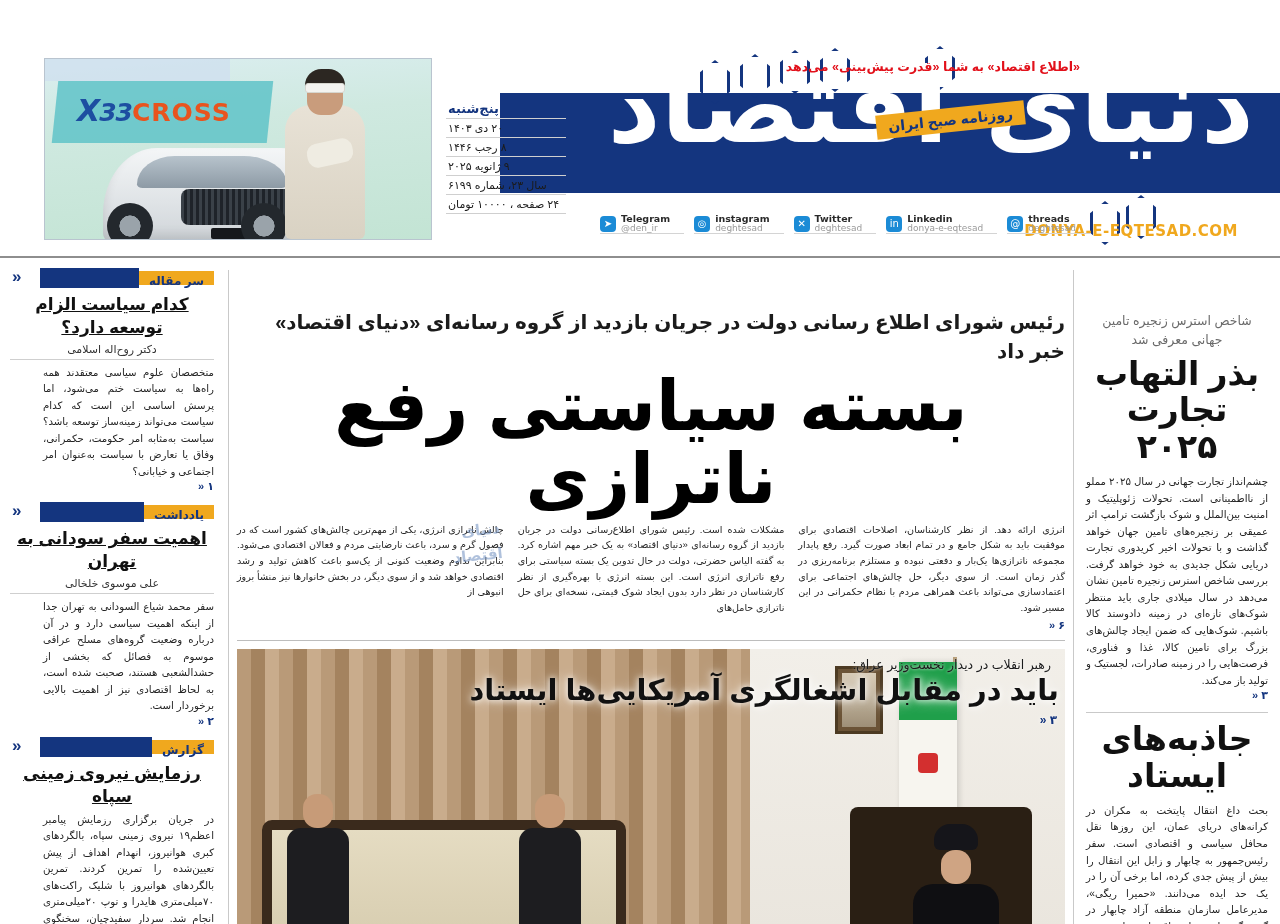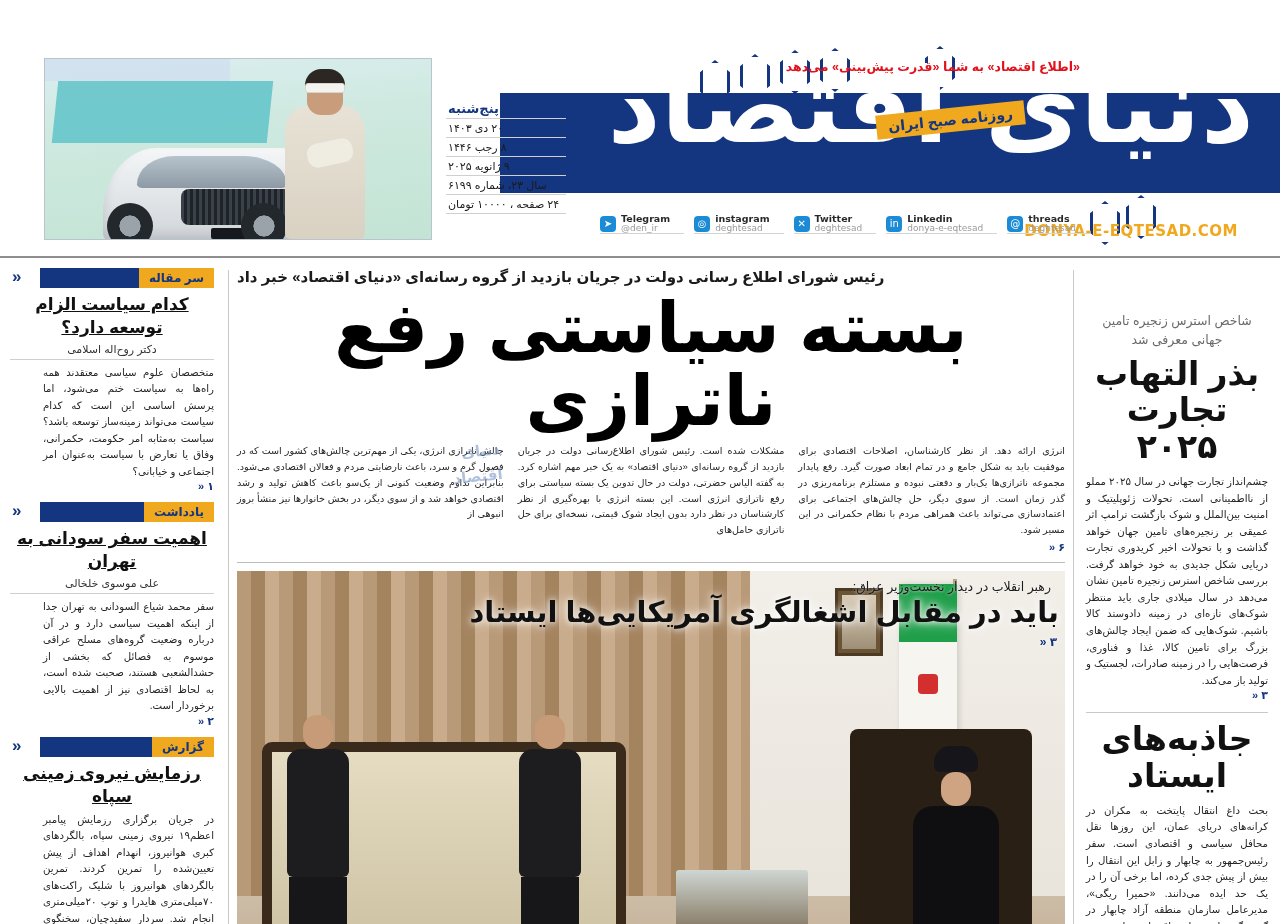--- a/index.html
+++ b/index.html
@@ -139,21 +139,21 @@
   }
   .col-right { width:228px; padding:6px 14px 0 10px; }
   .col-center { flex:1; padding:4px 8px 0 8px; }
   .col-left { width:206px; padding:6px 12px 13px 12px;margin-top:44px; }
   .vsep { width:1px; background:#c9c9c9; margin-top:8px; }
 
   
   .sec-head { display:flex; align-items:center; height:20px; margin-bottom:6px; }
   .sec-head .label {
     background:#f0a81e; color:#14357f; font-size:12px; font-weight:bold;
-    padding:2px 10px; height:20px; line-height:16px; white-space:nowrap;
+    padding:2px 10px; height:14px; line-height:16px; white-space:nowrap;
   }
   .sec-head .bar { flex:1; height:20px; background:#14357f; margin-left:4px; position:relative;}
   .chev-wrap { width:26px; height:20px; position:relative; }
   .chev-wrap:before {
     content:"«"; position:absolute; left:2px; top:-1px; font-size:17px; color:#14357f; font-weight:bold;
   }
 
   .sb-title { font-size:17px; font-weight:bold; color:#111; text-align:center;
               line-height:1.35; margin:4px 0 3px;text-decoration:underline; }
   .sb-author { font-size:11px; color:#333; text-align:center; padding-bottom:3px;
@@ -164,21 +164,21 @@
   .sb-block { margin-bottom:9px; }
 
   
   .lead-kicker { font-size:12.5px; color:#6a6a6a; text-align:center; line-height:1.5; }
   .lead-title { font-size:33px; font-weight:bold; color:#111; text-align:center;
                 line-height:1.12; margin:6px 0 8px; }
   .lead-body { font-size:10.2px; line-height:1.62; color:#242424; text-align:justify; }
   .hr-l { border:0; border-top:1px solid #c9c9c9; margin:10px 0 8px; }
 
   
-  .c-kicker { font-size:15px; font-weight:bold; color:#1b1b1b; text-align:left; line-height:1.45;}
+  .c-kicker { font-size:20px; font-weight:bold; color:#1b1b1b; text-align:right; line-height:1.45;margin-top:42px;}
   .c-title { font-size:70px; font-weight:bold; color:#000; text-align:center; line-height:1.04;
              margin:4px 0 6px; letter-spacing:-1px; }
   .c-cols { display:flex; gap:14px; padding-bottom:6px; border-bottom:1px solid #bdbdbd; }
   .c-col { flex:1; font-size:9.6px; line-height:1.64; color:#232323; text-align:justify; position:relative;}
   .c-watermark { position:absolute; right:4px; top:-2px; width:76px; height:22px; opacity:.55;
                  color:#6f8fc0; font-size:15px; font-weight:bold; transform:rotate(-6deg);}
 
   
   .photo {
     position:relative; width:100%; height:428px; margin-top:8px; overflow:hidden;
@@ -228,20 +228,23 @@
 <body>
 
 <div class="page">
 
   <div class="masthead">
 
     <div class="ad-box">
       <div class="ad-sky"></div>
       <div class="ad-pale"></div>
       <div class="ad-teal"></div>
+      <div class="ad-logo">
+        <span class="x">X</span><span class="n33">33</span><span class="cross">CROSS</span>
+      </div>
       <div class="ad-car">
         <div class="ad-grille"></div>
         <div class="ad-plate"></div>
       </div>
       <div class="wheel l"></div>
       <div class="wheel r"></div>
       <div class="ad-person">
         <div class="p-legs"></div>
         <div class="p-coat"></div>
         <div class="p-bag"></div>

